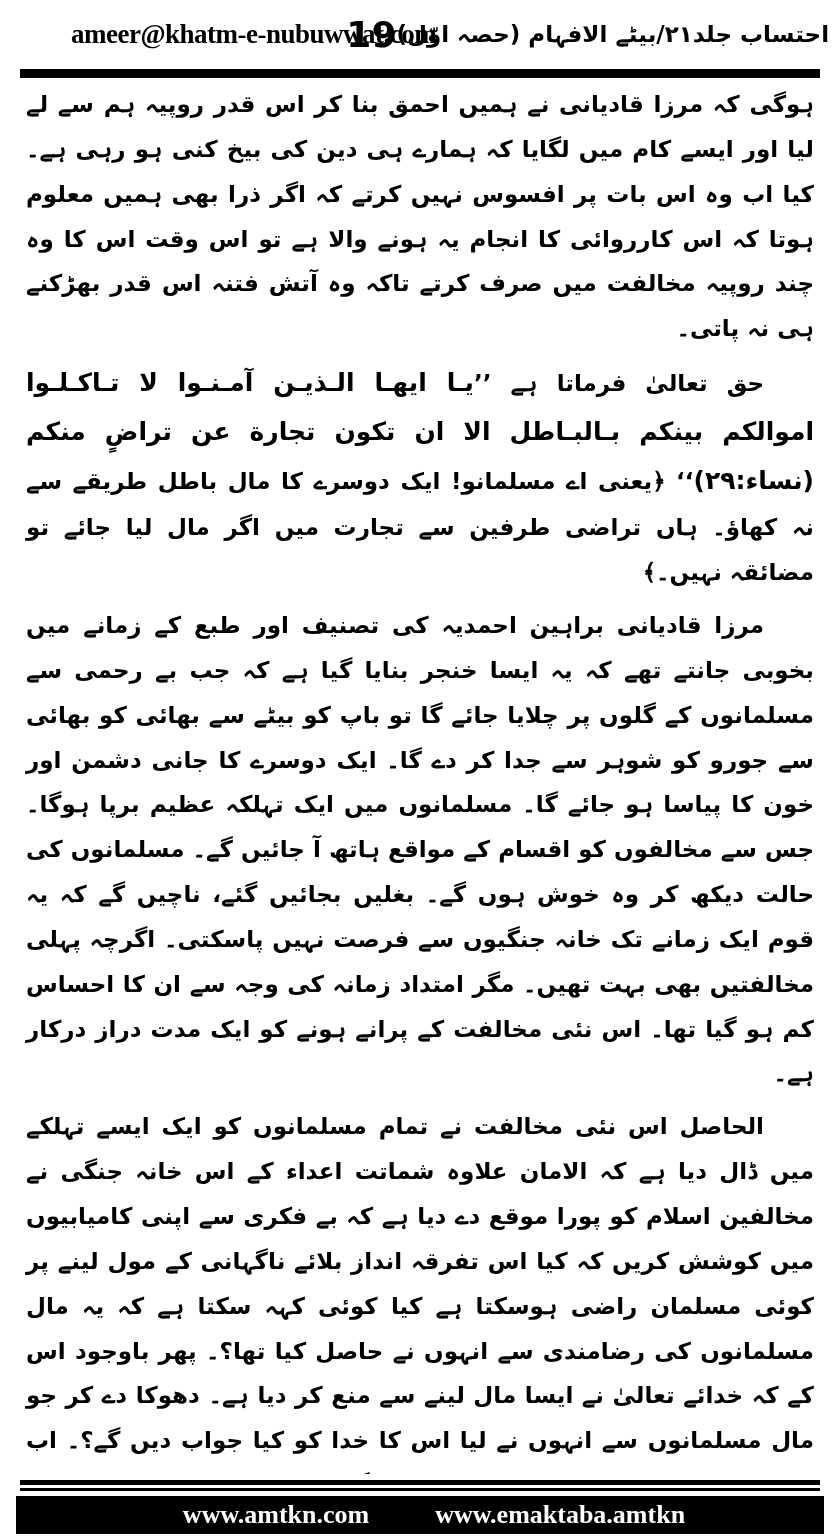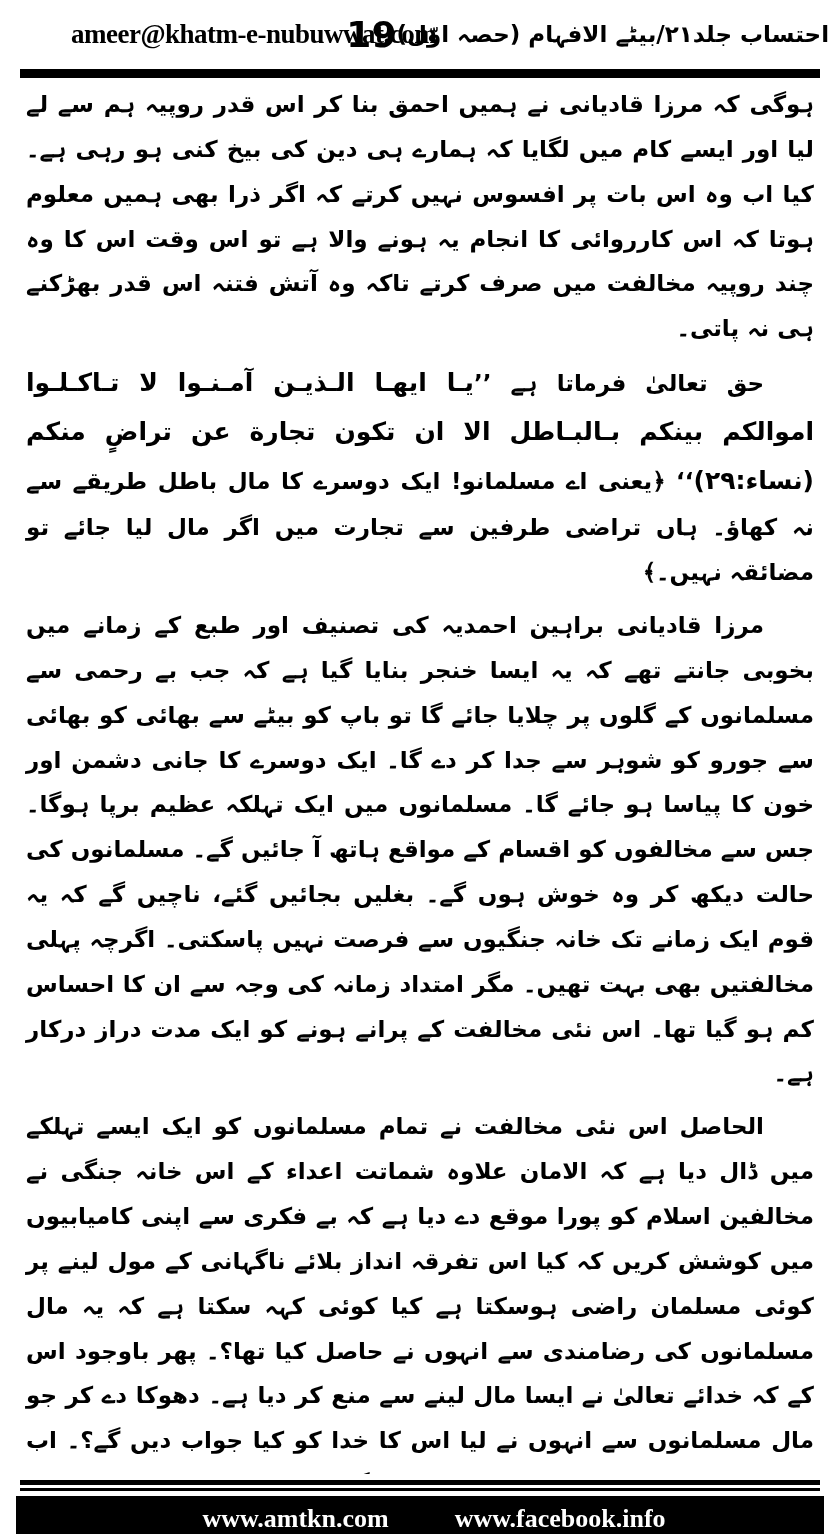--- a/index.html
+++ b/index.html
@@ -65,21 +65,21 @@
     left: 0; right: 0; bottom: 6px;
   }
   .footer-rule-thick { height: 5px; background: #000; margin: 0 20px 3px 20px; }
   .footer-rule-thin  { height: 3px; background: #000; margin: 0 20px 5px 20px; }
   .footer-bar {
     height: 38px;
     background: #000;
     color: #fff;
     margin: 0 16px;
     display: flex;
-    align-items: flex-end;
+    align-items: center;
     justify-content: center;
     gap: 66px;
     font-family: "Liberation Serif", serif;
     font-weight: bold;
     font-size: 26px;
     white-space: nowrap;
     padding-left: 28px;
   }
 </style>
 </head>
@@ -104,17 +104,17 @@
 
     <p class="para indent">الحاصل اس نئی مخالفت نے تمام مسلمانوں کو ایک ایسے تہلکے میں ڈال دیا ہے کہ الامان علاوہ شماتت اعداء کے اس خانہ جنگی نے مخالفین اسلام کو پورا موقع دے دیا ہے کہ بے فکری سے اپنی کامیابیوں میں کوشش کریں کہ کیا اس تفرقہ انداز بلائے ناگہانی کے مول لینے پر کوئی مسلمان راضی ہوسکتا ہے کیا کوئی کہہ سکتا ہے کہ یہ مال مسلمانوں کی رضامندی سے انہوں نے حاصل کیا تھا؟۔ پھر باوجود اس کے کہ خدائے تعالیٰ نے ایسا مال لینے سے منع کر دیا ہے۔ دھوکا دے کر جو مال مسلمانوں سے انہوں نے لیا اس کا خدا کو کیا جواب دیں گے؟۔ اب ہم ان کے تقدس کو کتنا ہی مانیں۔ مگر اس کا کیا علاج کہ ان کی کارروائیاں پکار پکار کر کہہ رہی ہیں کہ انہوں نے بدنیتی سے فتنہ انگیزی کی مسلمانوں میں تفرقہ ڈالا۔ جھوٹ کے مرتکب ہوئے، بیوفائی، خیانت، وعدہ خلافی، نمک حرامی اور خدا اور رسول کی مخالفت کی۔ دھوکا دیا، داؤ پیچ سے ناجائز طور پر مسلمانوں کا مال ٹٹولا۔</p>
 
   </div>
 
   <div class="footer">
     <div class="footer-rule-thick"></div>
     <div class="footer-rule-thin"></div>
     <div class="footer-bar">
       <span>www.amtkn.com</span>
-      <span>www.facebook.info</span>
+      <span>www.emaktaba.amtkn</span>
     </div>
   </div>
 
 </div>
 
 </body></html>

